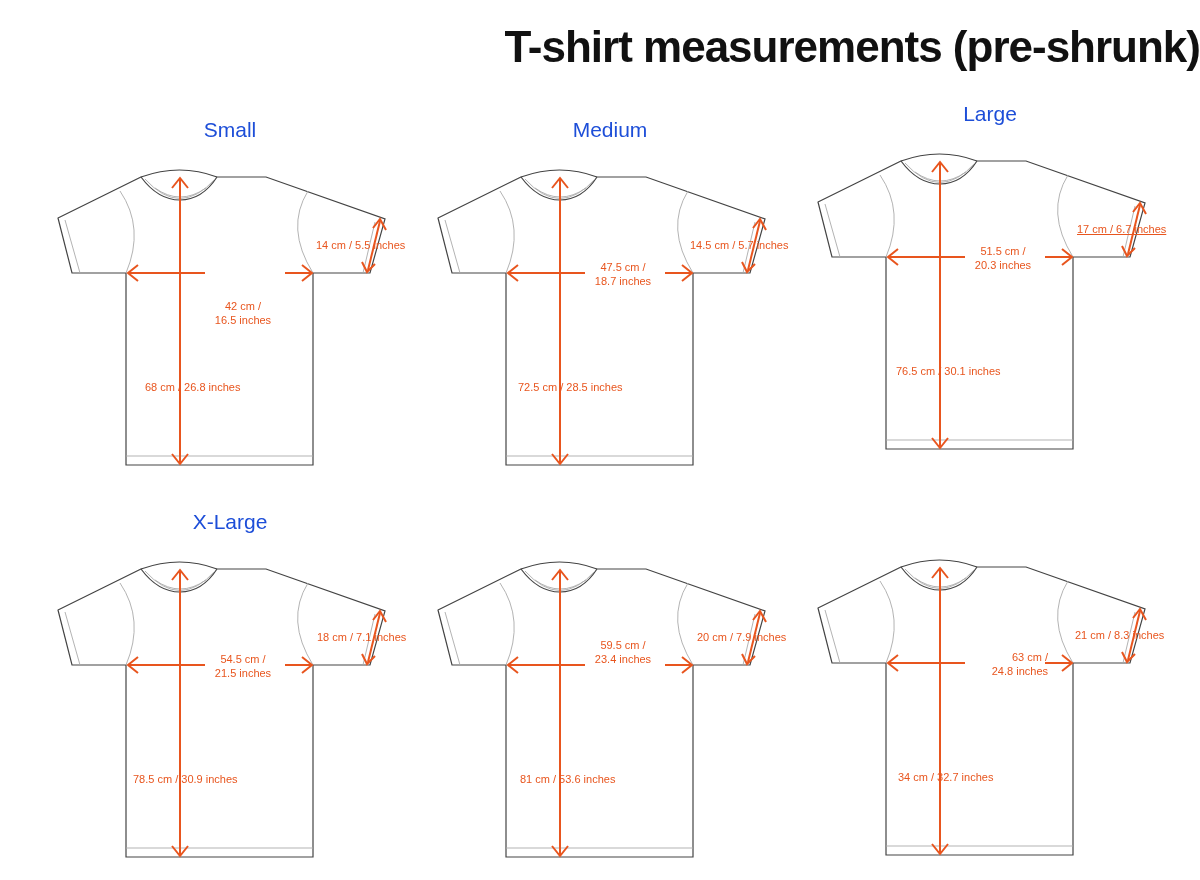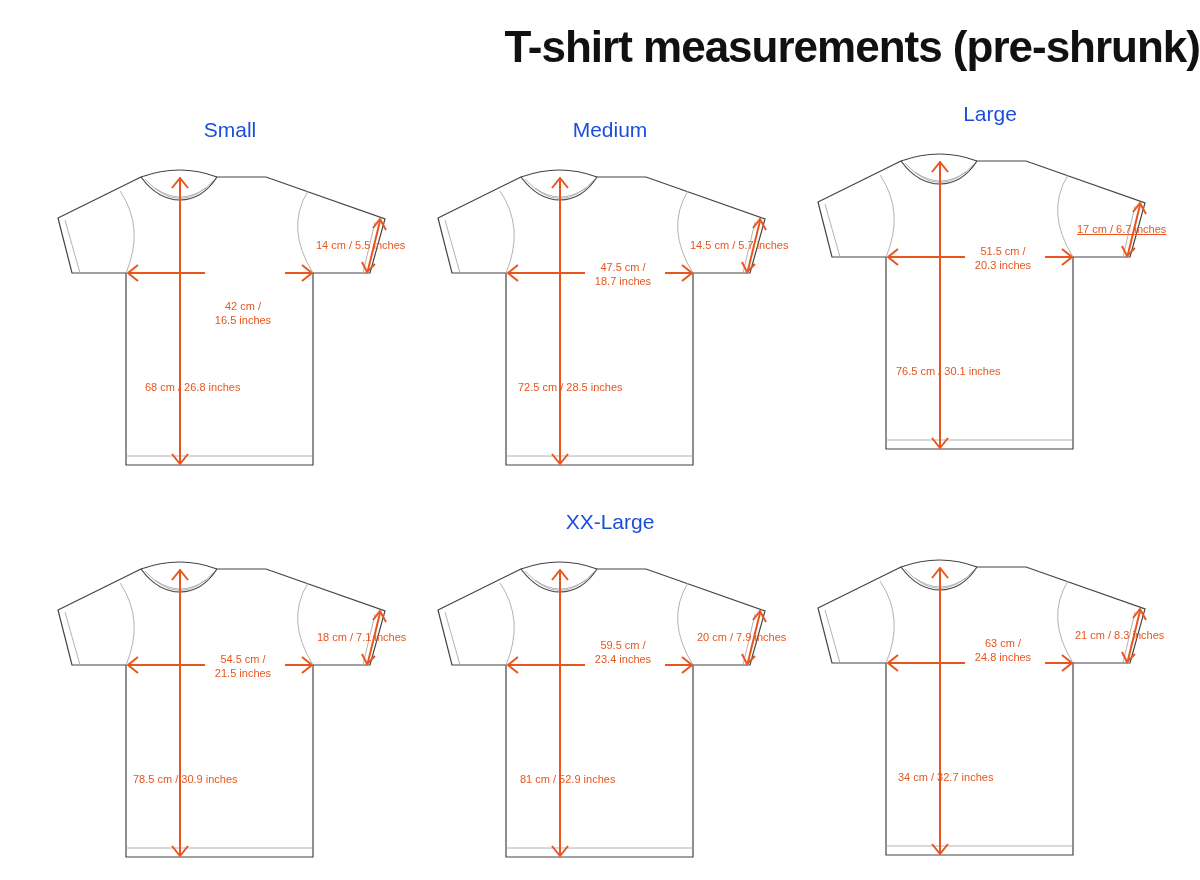--- a/index.html
+++ b/index.html
@@ -115,20 +115,21 @@
   </svg>
   <div class="m chest" style="left:158px; top:142px;">
     <div>51.5 cm /</div>
     <div>20.3 inches</div>
   </div>
   <div class="m" style="left:96px; top:262px;">76.5 cm / 30.1 inches</div>
   <div class="m" style="left:277px; top:120px;text-decoration:underline;">17 cm / 6.7 inches</div>
 </div>
 
 <div class="panel" style="left:40px; top:510px;">
+  <div class="size-label">X-Large</div>
   <svg width="380" height="360">
     <g fill="none" stroke="#444" stroke-width="1.2">
       <path d="M18,100 L32,155 L86,155 L86,347 L273,347 L273,155 L330,155 L345,101 L226,59 L177,59 Q162,82 140,82 Q118,82 101,59 Z M101,59 L18,100"></path>
       <path d="M101,59 Q140,45 177,59"></path>
     </g>
     <g fill="none" stroke="#aaa" stroke-width="0.9">
       <path d="M105,61 Q140,100 175,61"></path>
         <path d="M115,70 Q140,88 166,70"></path>
       <path d="M80,73 Q105,110 86,155"></path>
         <path d="M268,73 Q245,110 273,155"></path>
@@ -148,21 +149,20 @@
   </svg>
   <div class="m chest" style="left:158px; top:142px;">
     <div>54.5 cm /</div>
     <div>21.5 inches</div>
   </div>
   <div class="m" style="left:93px; top:262px;">78.5 cm / 30.9 inches</div>
   <div class="m" style="left:277px; top:120px;">18 cm / 7.1 inches</div>
 </div>
 
 <div class="panel" style="left:420px; top:510px;">
-  <div class="size-label">XX-Large</div>
   <svg width="380" height="360">
     <g fill="none" stroke="#444" stroke-width="1.2">
       <path d="M18,100 L32,155 L86,155 L86,347 L273,347 L273,155 L330,155 L345,101 L226,59 L177,59 Q162,82 140,82 Q118,82 101,59 Z M101,59 L18,100"></path>
       <path d="M101,59 Q140,45 177,59"></path>
     </g>
     <g fill="none" stroke="#aaa" stroke-width="0.9">
       <path d="M105,61 Q140,100 175,61"></path>
         <path d="M115,70 Q140,88 166,70"></path>
       <path d="M80,73 Q105,110 86,155"></path>
         <path d="M268,73 Q245,110 273,155"></path>
@@ -177,21 +177,21 @@
         <line x1="245" y1="155" x2="272" y2="155"></line>
       <path d="M98,147 L88,155 L98,163 M262,147 L272,155 L262,163"></path>
       <line x1="340" y1="103" x2="328" y2="152"></line>
       <path d="M333,110 L340,101 L346,112 M322,144 L327,154 L335,146"></path>
     </g>
   </svg>
   <div class="m chest" style="left:158px; top:128px;">
     <div>59.5 cm /</div>
     <div>23.4 inches</div>
   </div>
-  <div class="m" style="left:100px; top:262px;">81 cm / 52.9 inches</div>
+  <div class="m" style="left:100px; top:262px;">81 cm / 53.6 inches</div>
   <div class="m" style="left:277px; top:120px;">20 cm / 7.9 inches</div>
 </div>
 
 <div class="panel" style="left:800px; top:508px;">
   <svg width="380" height="360">
     <g fill="none" stroke="#444" stroke-width="1.2">
       <path d="M18,100 L32,155 L86,155 L86,347 L273,347 L273,155 L330,155 L345,101 L226,59 L177,59 Q162,82 140,82 Q118,82 101,59 Z M101,59 L18,100"></path>
       <path d="M101,59 Q140,45 177,59"></path>
     </g>
     <g fill="none" stroke="#aaa" stroke-width="0.9">
@@ -206,19 +206,19 @@
     <g stroke="#e8551e" stroke-width="2" fill="none">
       <line x1="140" y1="60" x2="140" y2="346"></line>
       <path d="M132,70 L140,60 L148,70 M132,336 L140,346 L148,336"></path>
       <line x1="88" y1="155" x2="165" y2="155"></line>
         <line x1="245" y1="155" x2="272" y2="155"></line>
       <path d="M98,147 L88,155 L98,163 M262,147 L272,155 L262,163"></path>
       <line x1="340" y1="103" x2="328" y2="152"></line>
       <path d="M333,110 L340,101 L346,112 M322,144 L327,154 L335,146"></path>
     </g>
   </svg>
-  <div class="m chest" style="left:158px; top:128px;">
+  <div class="m chest" style="left:158px; top:142px;text-align:right;">
     <div>63 cm /</div>
     <div>24.8 inches</div>
   </div>
   <div class="m" style="left:98px; top:262px;">34 cm / 32.7 inches</div>
   <div class="m" style="left:275px; top:120px;">21 cm / 8.3 inches</div>
 </div>
 
 </body></html>

